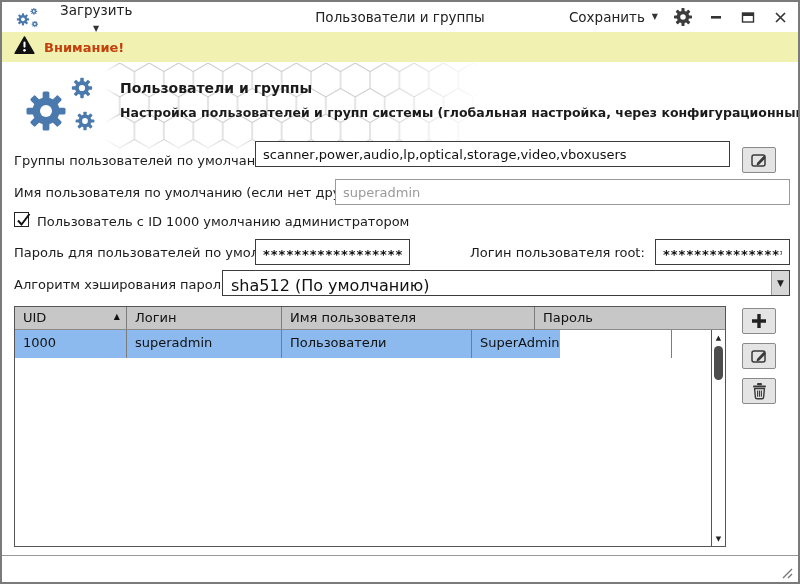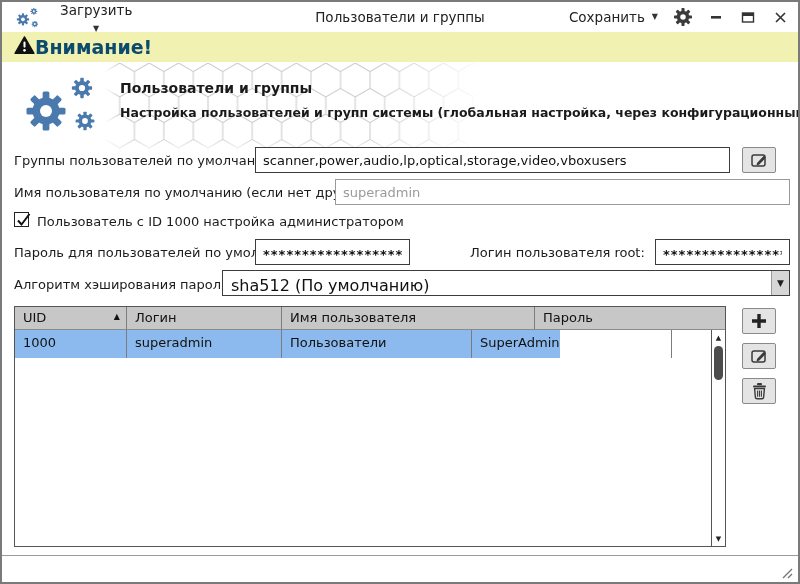--- a/index.html
+++ b/index.html
@@ -13,21 +13,21 @@
   .tb-btn { display:flex; align-items:center; gap:7px; font-size:13.5px; color:#222; cursor:pointer; }
   .tb-btn.load { margin-left:20px;flex-direction:column; }
   .caret { font-size:8px; color:#333; line-height:1; }
   .tb-title { position:absolute; left:50%; transform:translateX(-50%); font-size:13.5px; color:#222; white-space:nowrap; }
   .tb-right { margin-left:auto; display:flex; align-items:center; gap:16px; }
   .tb-gear { width:18px; height:18px; cursor:pointer; }
   .winctl { display:flex; align-items:center; justify-content:center; width:16px; height:16px; cursor:pointer; }
 
   
   .warnbar { position:absolute; left:0; top:30px; width:796px; height:30px; background:#f1f1b2; display:flex; align-items:center; padding:0 12px; }
-  .warn-text { font-size:19px; font-weight:bold; color:#0c4a6e; margin-left:0; }
+  .warn-text { font-size:13px; font-weight:bold; color:#c2410c; margin-left:9px; }
 
   
   .hexwrap { position:absolute; left:103px; top:61px; width:380px; height:90px; pointer-events:none; }
   .hexfade-r { position:absolute; right:0; top:0; width:110px; height:100%; background:linear-gradient(to right, rgba(255,255,255,0), #fff); }
   .hexfade-b { position:absolute; left:0; bottom:0; width:100%; height:16px; background:linear-gradient(to bottom, rgba(255,255,255,0), #fff); }
   .hexfade-l { position:absolute; left:0; top:0; width:14px; height:100%; background:linear-gradient(to left, rgba(255,255,255,0), #fff); }
   .hdr-icon { position:absolute; left:18px; top:70px; width:82px; height:64px; }
   .hdr-title { position:absolute; left:118px; top:78px; font-size:14px; font-weight:bold; color:#1a1a1a; }
   .hdr-sub { position:absolute; left:118px; top:103px; font-size:12.5px; font-weight:bold; color:#1a1a1a; white-space:nowrap; }
 
@@ -175,37 +175,37 @@
         <g transform="translate(130,98) scale(0.72)">
             <use href="#gear"></use>
           </g>
       </g>
     </svg>
   </div>
   <div class="hdr-title">Пользователи и группы</div>
   <div class="hdr-sub">Настройка пользователей и групп системы (глобальная настройка, через конфигурационный файл)</div>
 
   <div class="lbl" style="left:12px; top:151px;">Группы пользователей по умолчанию:</div>
-  <input class="inp" style="left: 253px; top: 145px; width: 475px;" type="text" value="scanner,power,audio,lp,optical,storage,video,vboxusers">
+  <input class="inp" style="left: 253px; top: 139px; width: 475px;" type="text" value="scanner,power,audio,lp,optical,storage,video,vboxusers">
   <div class="sq-btn" style="left:740px; top:145px;">
     <svg width="19" height="18" viewBox="0 0 19 18">
         <rect x="2" y="4" width="13" height="11" rx="2" fill="none" stroke="#3a3a3a" stroke-width="1.5"></rect>
         <path d="M7 12 L13.8 4.8 L15.8 6.8 L9 13.8 L6.6 14.3 Z" fill="#3a3a3a"></path>
       </svg>
   </div>
 
   <div class="lbl" style="left:12px; top:183px;">Имя пользователя по умолчанию (если нет других):</div>
   <input class="inp gray" style="left: 333px; top: 177px; width: 455px;" type="text" placeholder="superadmin">
 
   <div class="cbx">
     <svg width="16" height="16">
         <path d="M2 7.5 L5.5 11.5 L13.5 1" fill="none" stroke="#111" stroke-width="2"></path>
       </svg>
   </div>
-  <div class="lbl" style="left:35px; top:212px;">Пользователь с ID 1000 настройка администратором</div>
+  <div class="lbl" style="left:35px; top:212px;">Пользователь с ID 1000 умолчанию администратором</div>
 
   <div class="lbl" style="left:12px; top:243px;">Пароль для пользователей по умолчанию:</div>
   <input class="inp pwd" style="left: 253px; top: 237px; width: 155px;" type="text" value="******************">
   <div class="lbl" style="left:468px; top:243px;">Логин пользователя root:</div>
   <input class="inp pwd" style="left: 653px; top: 237px; width: 135px;" type="text" value="******************">
 
   <div class="lbl" style="left:12px; top:275px;">Алгоритм хэширования пароля:</div>
   <div class="dd">
     <div class="dd-val">sha512 (По умолчанию)</div>
     <div class="dd-btn">

